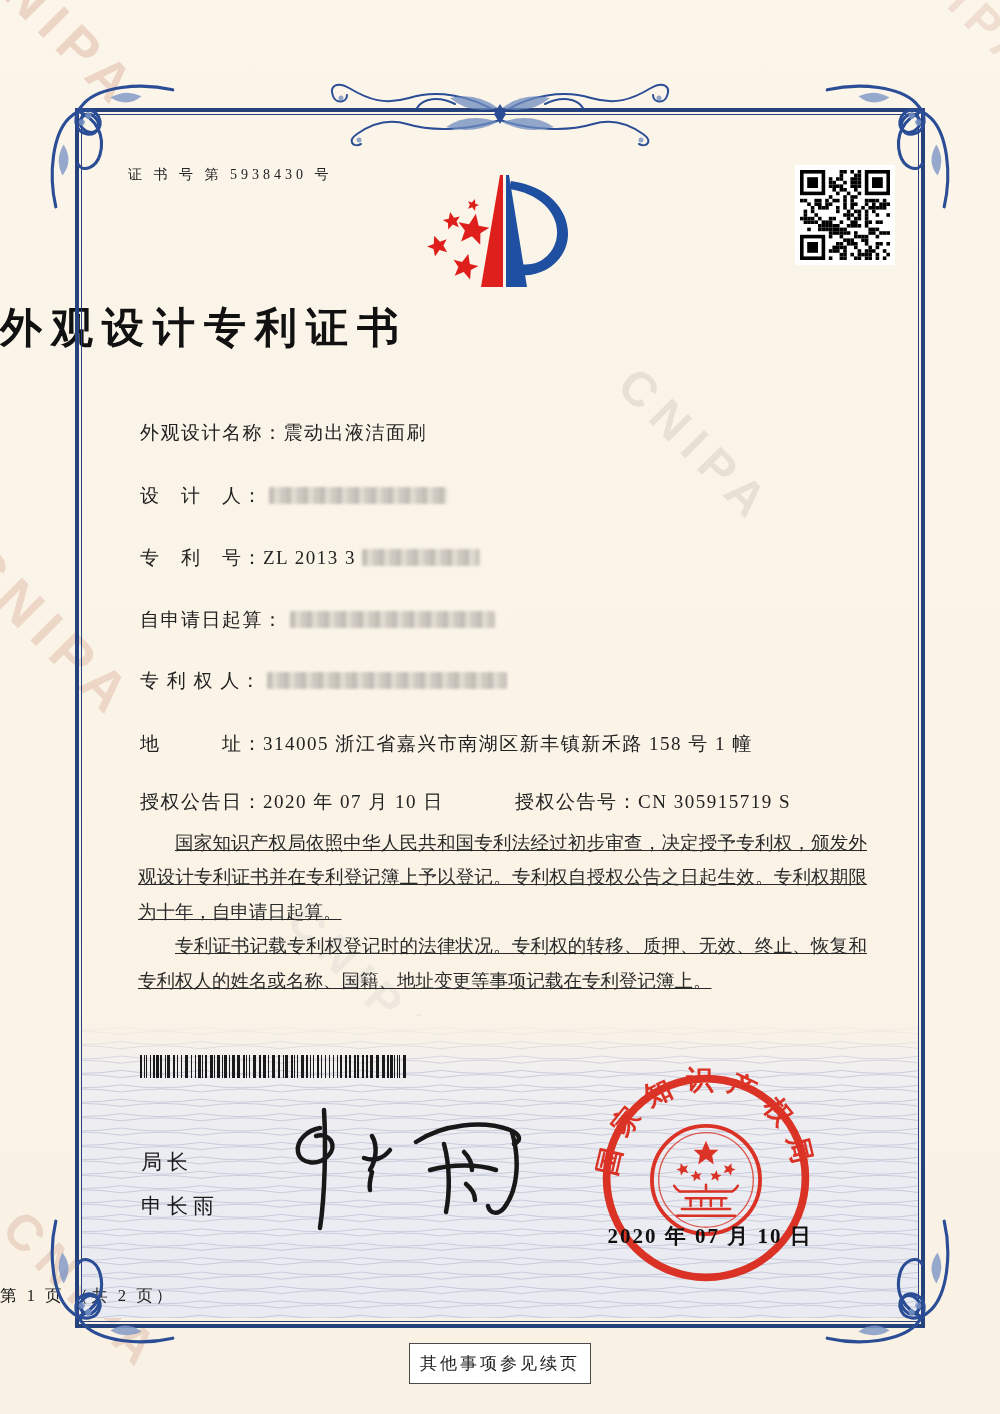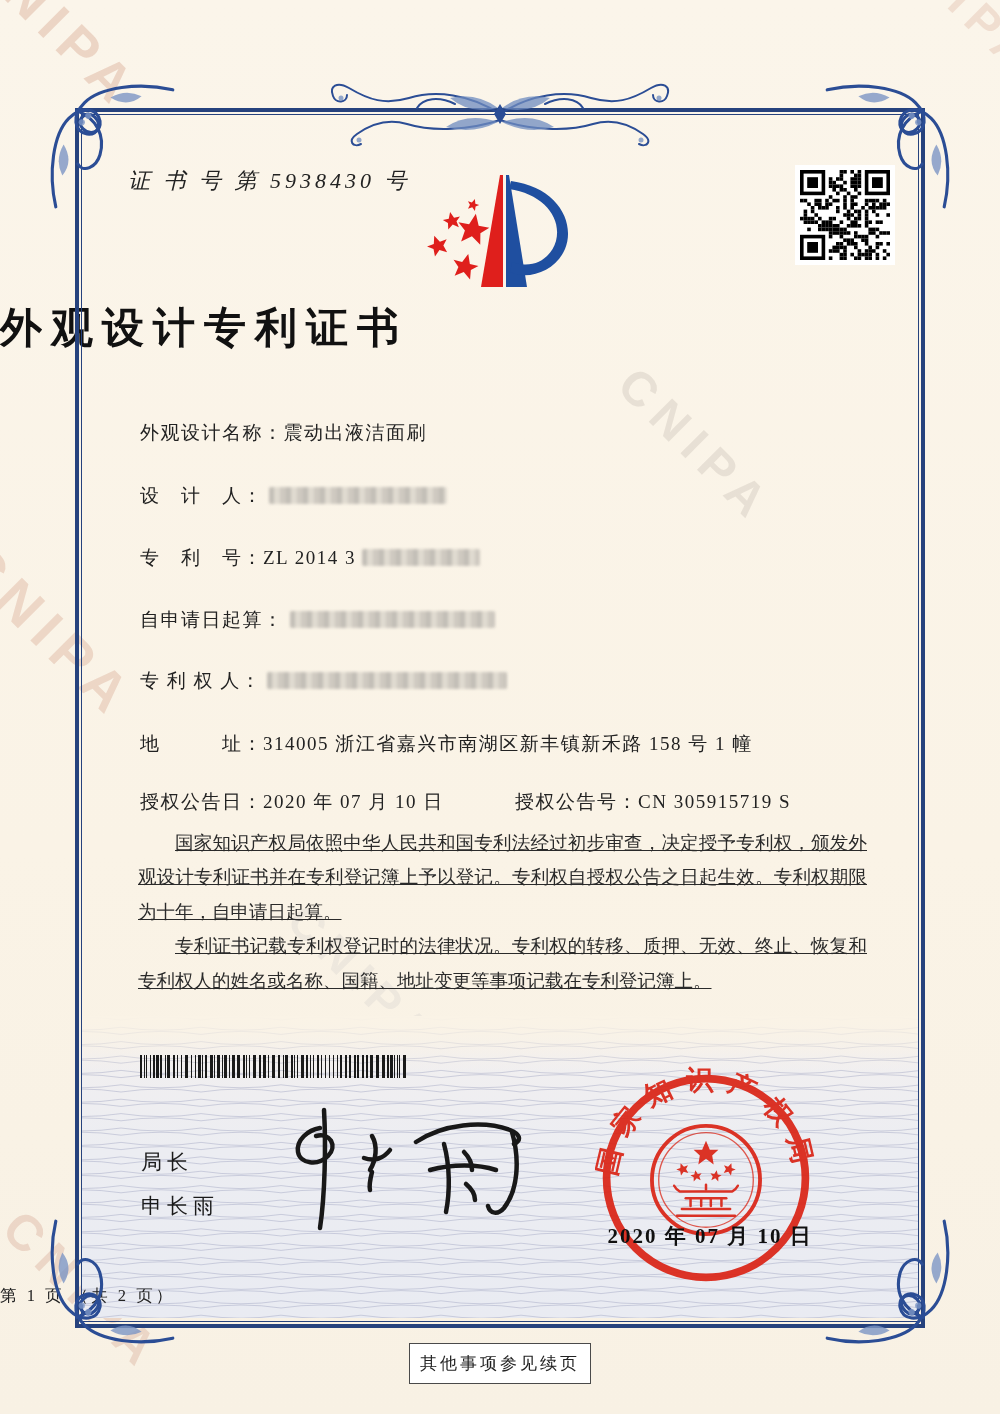--- a/index.html
+++ b/index.html
@@ -20,21 +20,21 @@
   .frame-inner{position:absolute;left:2px;top:2px;right:2px;bottom:2px;border:1.5px solid #26427d;}
 
   
   .guilloche{position:absolute;left:81px;top:1016px;width:838px;height:302px;background:linear-gradient(180deg,#f9f2e6 0%,#f1eff0 14%,#ecedf2 45%,#e9ebf2 100%);z-index:1;overflow:hidden;}
   .guilloche svg{position:absolute;left:0;top:0;}
   .guilloche .fade{position:absolute;left:0;top:0;width:100%;height:56px;background:linear-gradient(180deg,#faf3e6,rgba(250,243,230,0));}
 
   .ornament{position:absolute;z-index:4;pointer-events:none;}
 
   
-  .certno{position:absolute;left:128px;top:166px;font-size:22px;letter-spacing:4px;color:#222;z-index:2;font-style:italic;}
+  .certno{position:absolute;left:128px;top:166px;font-size:14px;letter-spacing:4px;color:#222;z-index:2;}
   .title{position:absolute;left:0;top:300px;width:100%;text-align:left;font-size:42px;font-weight:bold;letter-spacing:9px;color:#111;z-index:2;}
   .row{position:absolute;left:140px;font-size:19px;color:#222;letter-spacing:1.5px;z-index:2;white-space:nowrap;}
   .redact{display:inline-block;height:17px;vertical-align:-2px;margin-left:6px;border-radius:2px;
     background:repeating-linear-gradient(90deg,#b9b5ae 0 5px,#dcd7cd 5px 11px,#c7c2ba 11px 17px);
     filter:blur(1.6px);opacity:.85;}
   .paras{position:absolute;left:138px;top:826px;width:729px;font-size:18.5px;line-height:1.86;color:#2a2a2a;text-align:justify;z-index:2;}
   .paras p{margin:0;text-indent:2em;text-decoration:underline;}
 
   .barcode{position:absolute;left:140px;top:1055px;width:266px;height:23px;z-index:2;}
   .sig-label{position:absolute;left:141px;font-family:"Liberation Sans","DejaVu Sans",sans-serif;font-size:21px;letter-spacing:5px;color:#1a1a1a;z-index:2;}
@@ -432,21 +432,21 @@
 
   <div class="title">外观设计专利证书</div>
 
   <div class="row" style="top:420px">
     <span>外观设计名称：</span><span>震动出液洁面刷</span>
   </div>
   <div class="row" style="top:483px">
     <span>设　计　人：</span><span></span><span class="redact" style="width:178px"></span>
   </div>
   <div class="row" style="top:545px">
-    <span>专　利　号：</span><span>ZL 2014 3</span><span class="redact" style="width:118px"></span>
+    <span>专　利　号：</span><span>ZL 2013 3</span><span class="redact" style="width:118px"></span>
   </div>
   <div class="row" style="top:607px">
     <span>自申请日起算：</span><span></span><span class="redact" style="width:205px"></span>
   </div>
   <div class="row" style="top:668px">
     <span>专 利 权 人：</span><span></span><span class="redact" style="width:240px"></span>
   </div>
   <div class="row" style="top:731px">
     <span>地　　　址：</span><span>314005 浙江省嘉兴市南湖区新丰镇新禾路 158 号 1 幢</span>
   </div>

